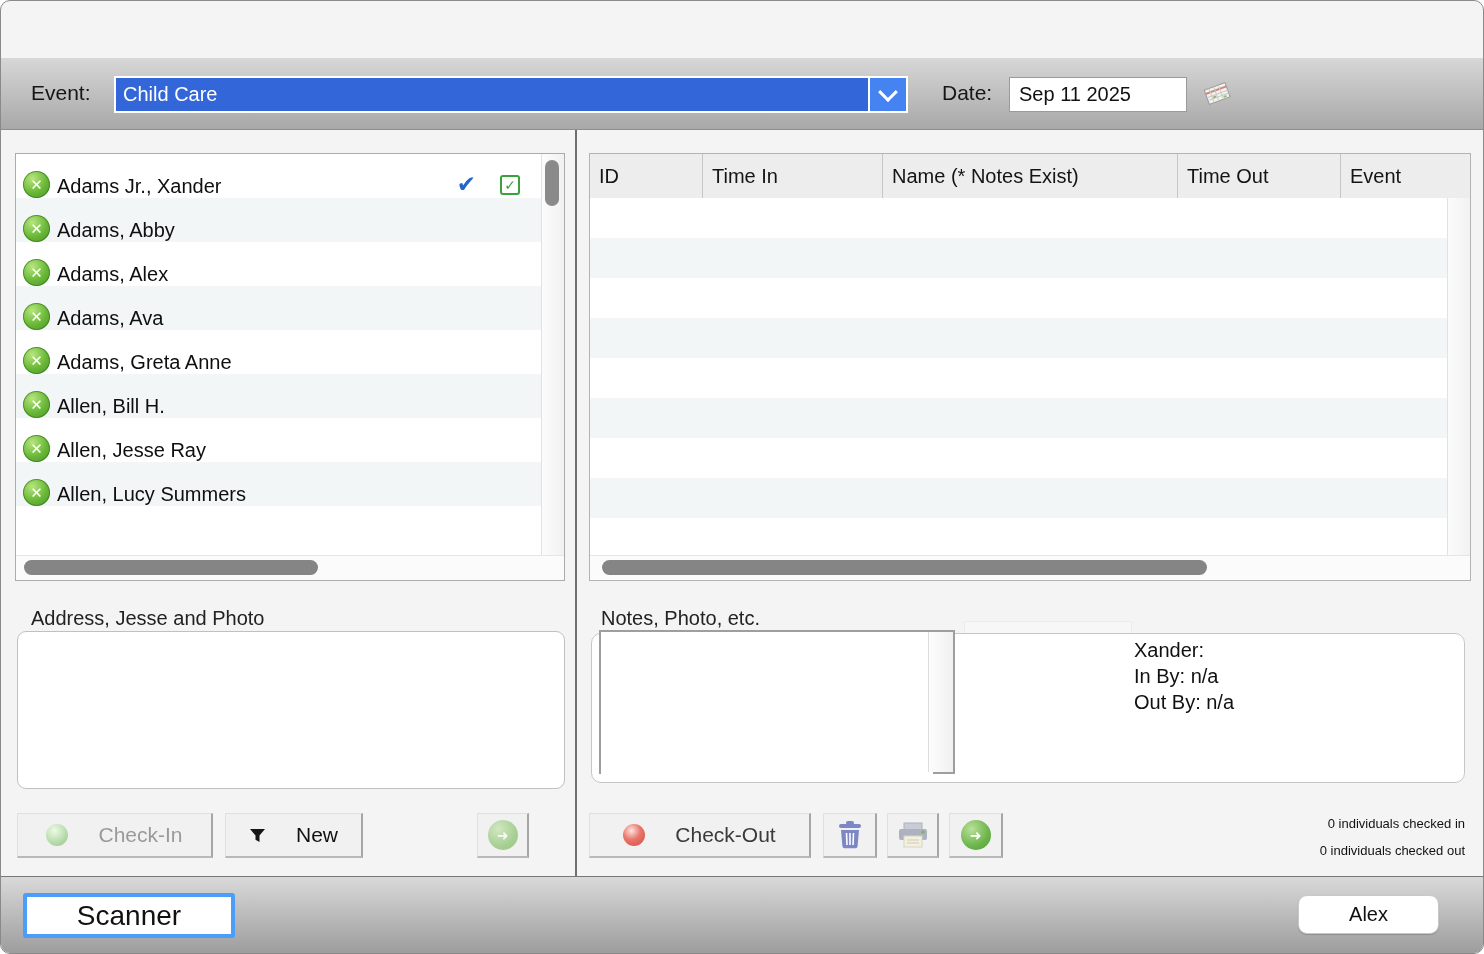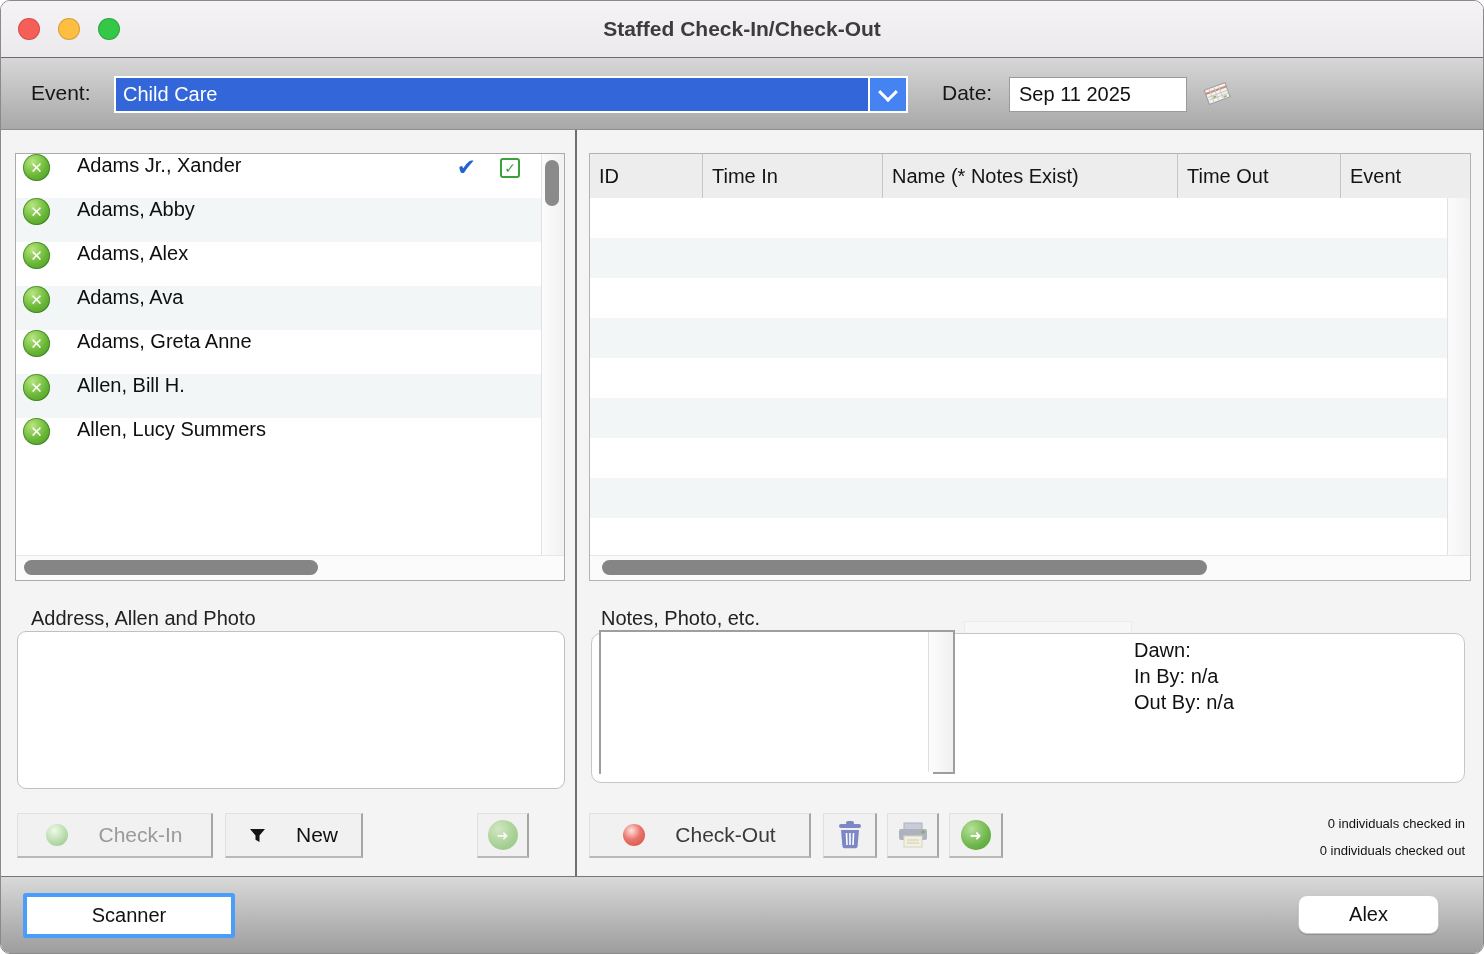--- a/index.html
+++ b/index.html
@@ -40,22 +40,22 @@
     box-sizing:border-box;color:#111;font-family:inherit;}
   .calendar-btn{position:absolute;left:1196px;top:20px;width:40px;height:32px;
     background:transparent;border:none;padding:0;cursor:pointer;}
   
   .main{position:absolute;top:129px;left:0;right:0;height:748px;background:#f4f4f4;}
   .divider{position:absolute;left:574px;top:0;width:2px;height:748px;background:#6f6f6f;}
   
   .listbox{position:absolute;left:14px;top:23px;width:550px;height:428px;
     background:#fff;border:1px solid #ababab;box-sizing:border-box;}
   .rows{position:absolute;left:0;top:0;right:22px;bottom:24px;overflow:hidden;}
-  .row{height:44px;display:flex;align-items:flex-start;padding:0 10px 0 7px;
-    font-size:20px;color:#0f0f0f;cursor:default;gap:20px;}
+  .row{height:44px;display:flex;align-items:flex-end;padding:0 10px 0 7px;
+    font-size:20px;color:#0f0f0f;cursor:default;}
   .rows div.row:nth-of-type(even){background:#f3f6f6;}
   .pico{width:27px;height:27px;border-radius:50%;flex:none;margin-right:7px;
     background:radial-gradient(circle at 35% 28%, #b7e57f, #69b737 55%, #4a9427);
     box-shadow:inset 0 0 0 1px rgba(40,110,20,.55);
     display:flex;align-items:center;justify-content:center;}
   .pico::before{content:"✕";color:#fff;font-size:15px;font-weight:900;}
   .rowchecks{margin-left:auto;display:flex;align-items:center;gap:24px;padding-right:12px;}
   .bluecheck::before{content:"✔";color:var(--check-blue,#2465cc);font-size:23px;font-weight:700;}
   .greenbox{width:20px;height:20px;border:2px solid var(--checkbox-green,#3aa23a);
     border-radius:3px;display:flex;align-items:center;justify-content:center;box-sizing:border-box;}
@@ -117,38 +117,30 @@
     display:flex;align-items:center;justify-content:center;}
   .garrow::before{content:"➜";color:#fff;font-weight:700;font-size:14px;}
   .dim{opacity:.55;}
   .counts{position:absolute;right:18px;top:680px;text-align:right;
     font-size:13px;line-height:27px;color:#111;}
   
   .footer{position:absolute;left:0;right:0;bottom:0;height:77px;
     background:linear-gradient(#d9d9d9,#9d9d9d);border-top:1px solid #777;box-sizing:border-box;}
   .btn-scanner{position:absolute;left:22px;top:16px;width:212px;height:45px;
     background:#fff;border:4px solid var(--focus-ring-blue,#4a9df8);border-radius:3px;
-    font-size:20px;color:#111;cursor:pointer;font-family:inherit;}
+    font-size:28px;color:#111;cursor:pointer;font-family:inherit;}
   .btn-close{position:absolute;left:1297px;top:18px;width:141px;height:39px;
     background:#fff;border:1px solid #c8c8c8;border-radius:9px;
     box-shadow:0 1px 1px rgba(0,0,0,.18);font-size:20px;color:#111;cursor:pointer;font-family:inherit;}
 </style>
 </head>
 <body>
 
 <div class="window">
 
-  <div class="titlebar">
-    <div class="traffic">
-      <button class="dot red"></button>
-      <button class="dot yellow"></button>
-      <button class="dot green"></button>
-    </div>
-    <div class="title">Staffed Check-In/Check-Out</div>
-  </div>
 
   <div class="toolbar">
     <span class="tlabel event-label">Event:</span>
     <div class="combo">
       <div class="combo-field">Child Care</div>
       <button class="combo-arrow">
         <span class="chev"></span>
       </button>
     </div>
     <span class="tlabel date-label">Date:</span>
@@ -209,20 +201,25 @@
 
           </div>
 
           <div class="row">
             <span class="pico"></span>
             <span>Allen, Bill H.</span>
 
           </div>
 
 
+          <div class="row">
+            <span class="pico"></span>
+            <span>Allen, Jesse Ray</span>
+
+          </div>
 
           <div class="row">
             <span class="pico"></span>
             <span>Allen, Lucy Summers</span>
 
           </div>
         </div>
       <div class="vtrack">
         <div class="vthumb"></div>
       </div>
@@ -239,21 +236,21 @@
         <div class="th th-timeout">Time Out</div>
         <div class="th th-event">Event</div>
       </div>
       <div class="tbody"></div>
       <div class="tv"></div>
       <div class="htrack tbh">
         <div class="hthumb"></div>
       </div>
     </div>
 
-    <div class="sec-label addr-label">Address, Allen and Photo</div>
+    <div class="sec-label addr-label">Address, Jesse and Photo</div>
     <div class="addrbox"></div>
 
     <button class="btn btn-checkin">
       <span class="sphere green-sphere"></span>
       <span>Check-In</span>
     </button>
     <button class="btn btn-new">
       <svg width="17" height="15" viewBox="0 0 17 15">
         <path d="M1 1h15l-5.5 6.5V14l-4-2.2V7.5Z" fill="#151515"></path>
       </svg>
@@ -264,21 +261,21 @@
     </button>
 
     <div class="sec-label notes-label">Notes, Photo, etc.</div>
     <div class="photo-strip"></div>
     <div class="notes-outer"></div>
     <div class="notes-area">
       <textarea style=""></textarea>
       <div class="nv"></div>
     </div>
     <div class="staff">
-      <div>Dawn:</div>
+      <div>Xander:</div>
       <div>In By: n/a</div>
       <div>Out By: n/a</div>
     </div>
 
     <button class="btn btn-checkout">
       <span class="sphere red-sphere"></span>
       <span>Check-Out</span>
     </button>
     <button class="btn btn-trash">
       <svg width="24" height="28" viewBox="0 0 24 28">

